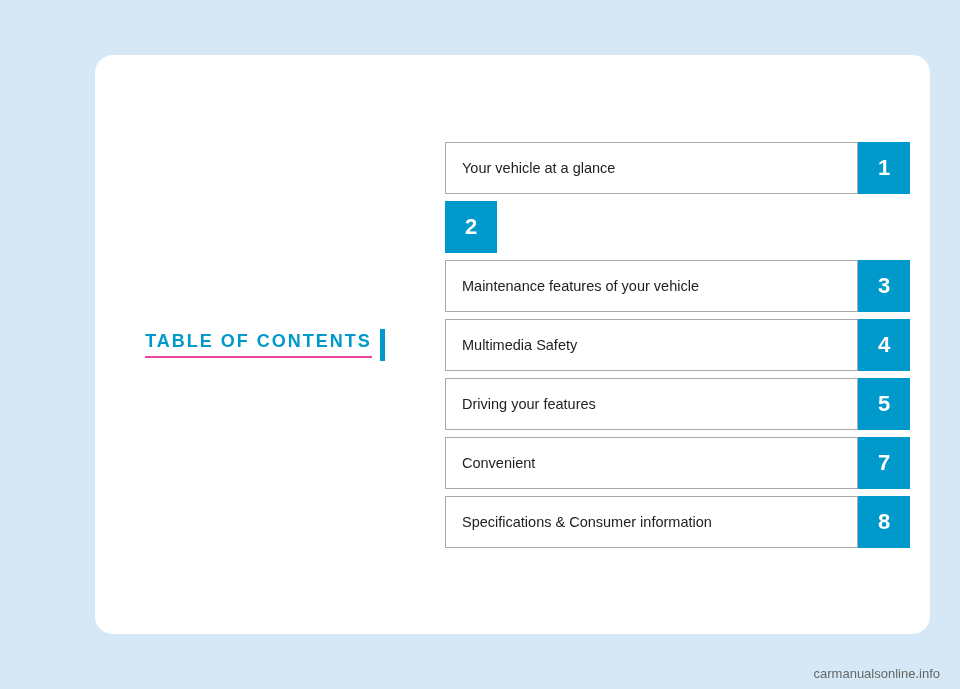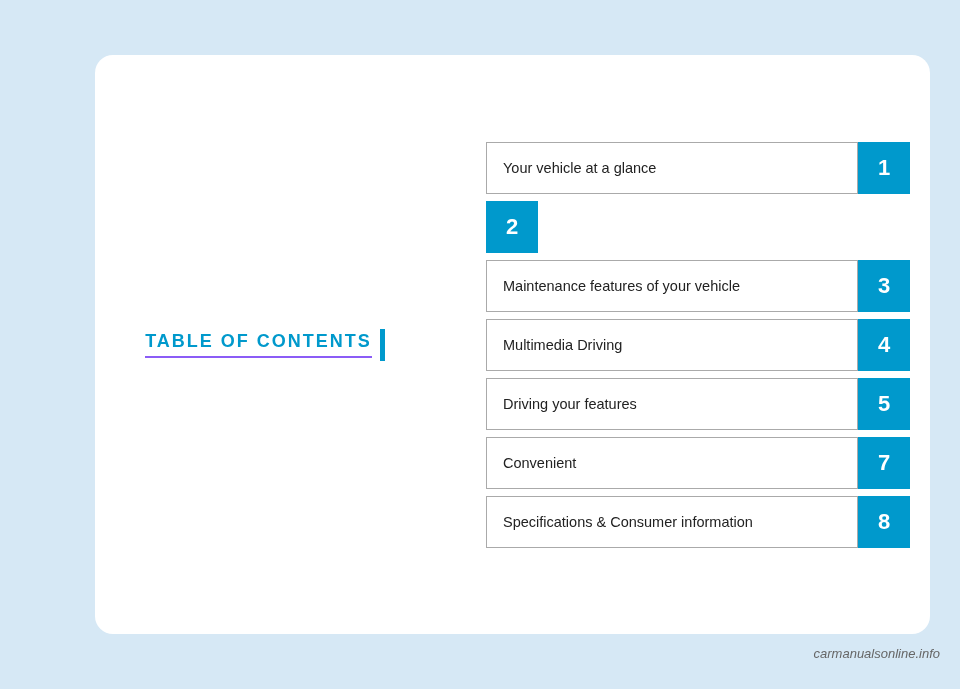--- a/index.html
+++ b/index.html
@@ -57,21 +57,21 @@
       align-items: center;
       gap: 8px;
     }
 
     .toc-title-text {
       font-size: 18px;
       font-weight: 700;
       color: #0099cc;
       letter-spacing: 2px;
       text-transform: uppercase;
-      border-bottom: 2px solid #8b5cf6;
+      border-bottom: 2px solid #ec4899;
       padding-bottom: 4px;
     }
 
     .toc-bar {
       width: 5px;
       height: 32px;
       background-color: #0099cc;
     }
 
     .right-section {
@@ -80,21 +80,20 @@
       flex-direction: column;
       gap: 7px;
       padding: 20px 20px 20px 10px;
     }
 
     .toc-row {
       display: flex;
       align-items: stretch;
       height: 52px;
       gap: 0;
-      margin-left: 41px;
     }
 
     .toc-label-box {
       flex: 1;
       border: 1px solid #aaa;
       display: flex;
       align-items: center;
       padding: 0 16px;
       font-size: 14.5px;
       color: #222;
@@ -113,25 +112,24 @@
       flex-shrink: 0;
     }
 
     .toc-number-box.index-box {
       font-size: 18px;
       font-weight: 700;
     }
 
     .footer-watermark {
       position: absolute;
-      bottom: 28px;
+      bottom: 8px;
       right: 20px;
       font-size: 13px;
       color: #666;
-      font-style: italic;
     }
   </style>
 </head>
 <body>
 
 <div class="page-bg"></div>
 <div class="white-card"></div>
 
 <div class="content-area">
   <div class="left-section">
@@ -148,21 +146,21 @@
         <div class="toc-number-box">1</div>
       </div>
       <div class="toc-row">
         <div class="toc-number-box">2</div>
       </div>
       <div class="toc-row">
         <div class="toc-label-box">Maintenance features of your vehicle</div>
         <div class="toc-number-box">3</div>
       </div>
       <div class="toc-row">
-        <div class="toc-label-box">Multimedia Driving</div>
+        <div class="toc-label-box">Multimedia Safety</div>
         <div class="toc-number-box">4</div>
       </div>
       <div class="toc-row">
         <div class="toc-label-box">Driving your features</div>
         <div class="toc-number-box">5</div>
       </div>
       <div class="toc-row">
         <div class="toc-label-box">Convenient</div>
         <div class="toc-number-box">7</div>
       </div>

